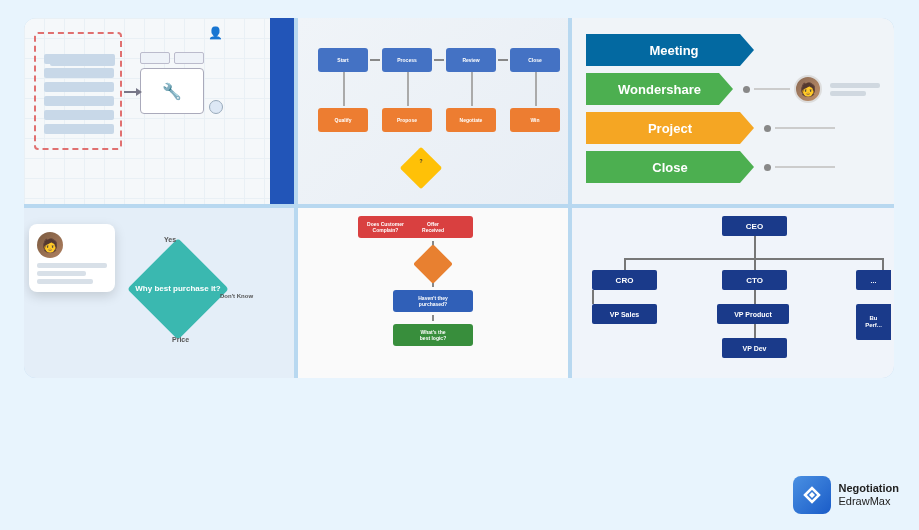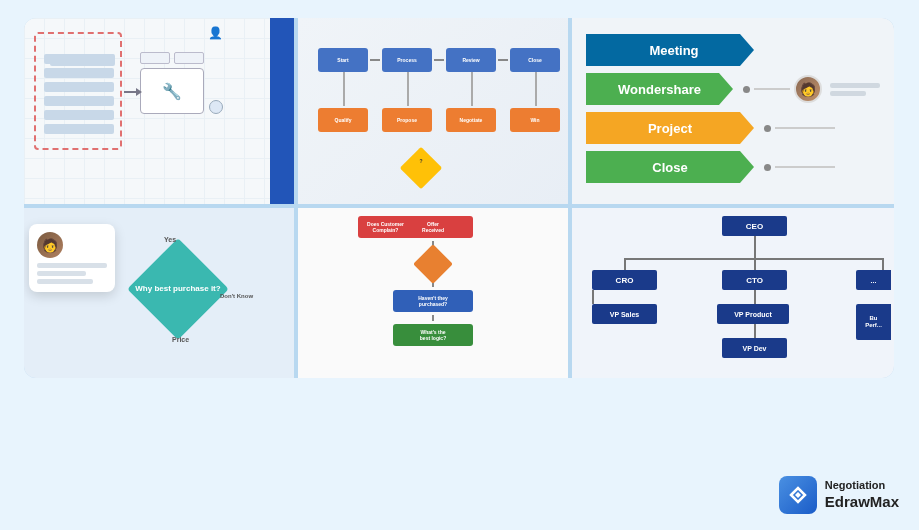--- a/index.html
+++ b/index.html
@@ -71,22 +71,22 @@
       display: flex;
       flex-direction: column;
       line-height: 1.2;
     }
     .logo-top {
       font-size: 11px;
       font-weight: 700;
       color: #222;
     }
     .logo-bottom {
-      font-size: 15px;
-      font-weight: 700;
+      font-size: 11px;
+      font-weight: 400;
       color: #222;
     }
     
     .tg {
       display: grid;
       grid-template-columns: 270px 4px 270px 4px 322px;
       grid-template-rows: 186px 4px 170px;
       width: 870px;
       background: #b8d8f0;
       border-radius: 12px;

